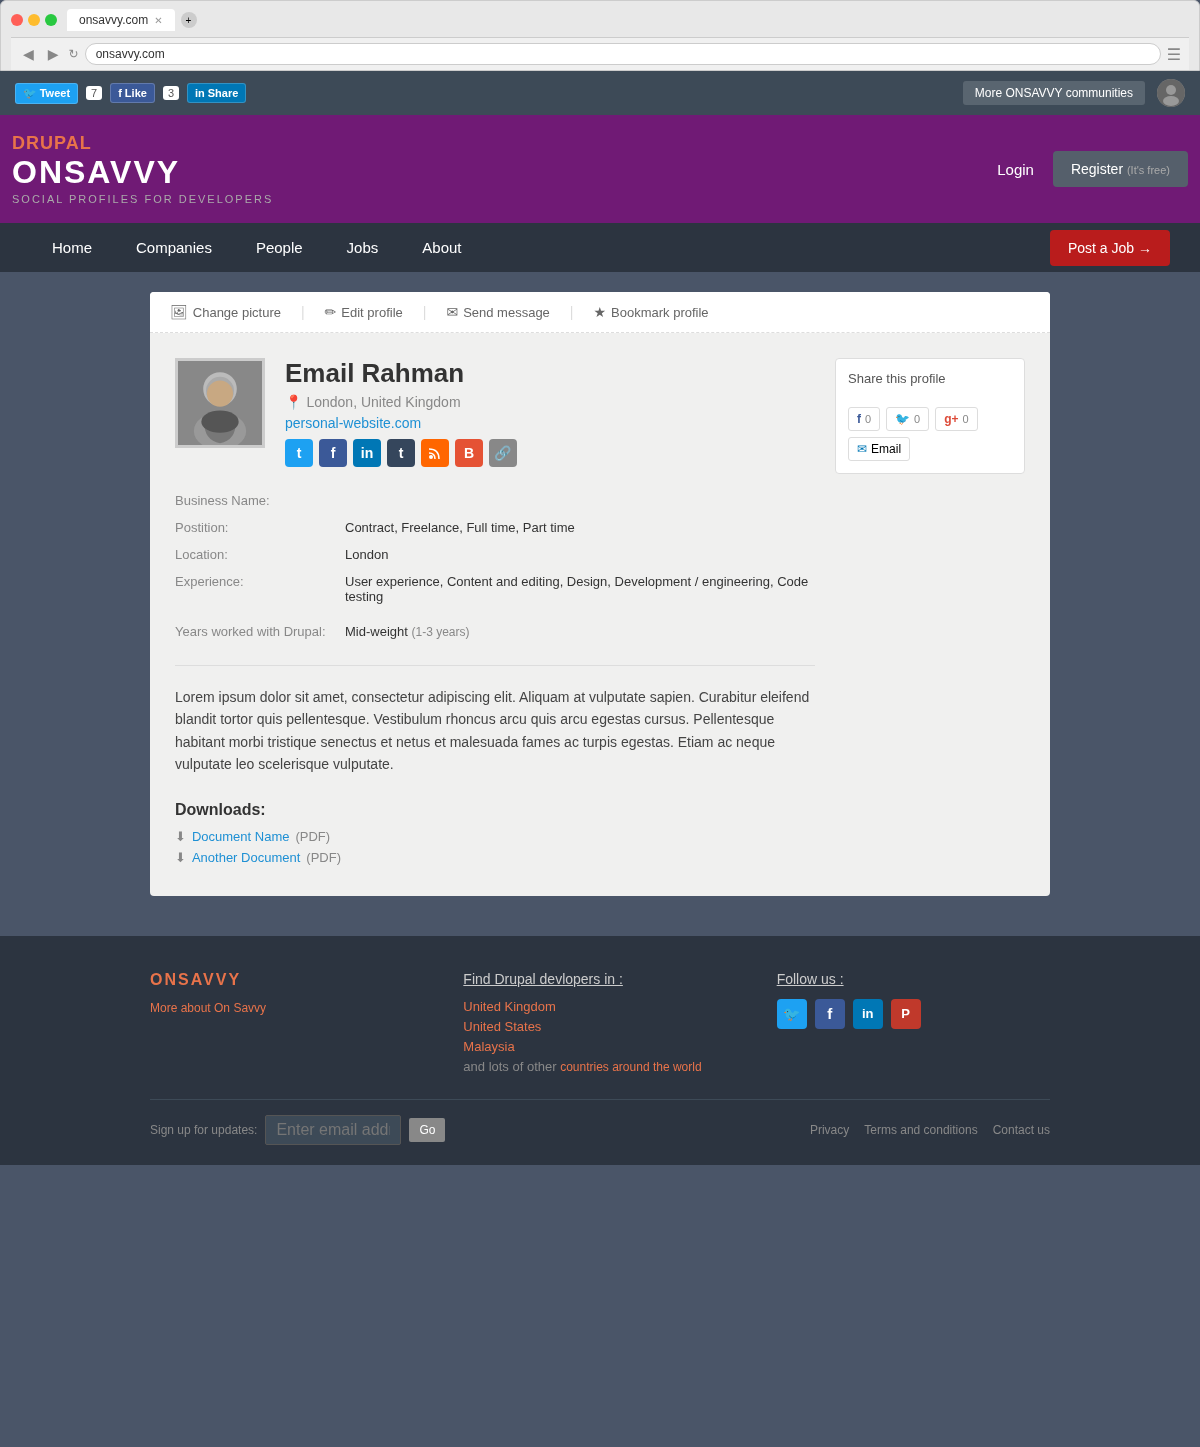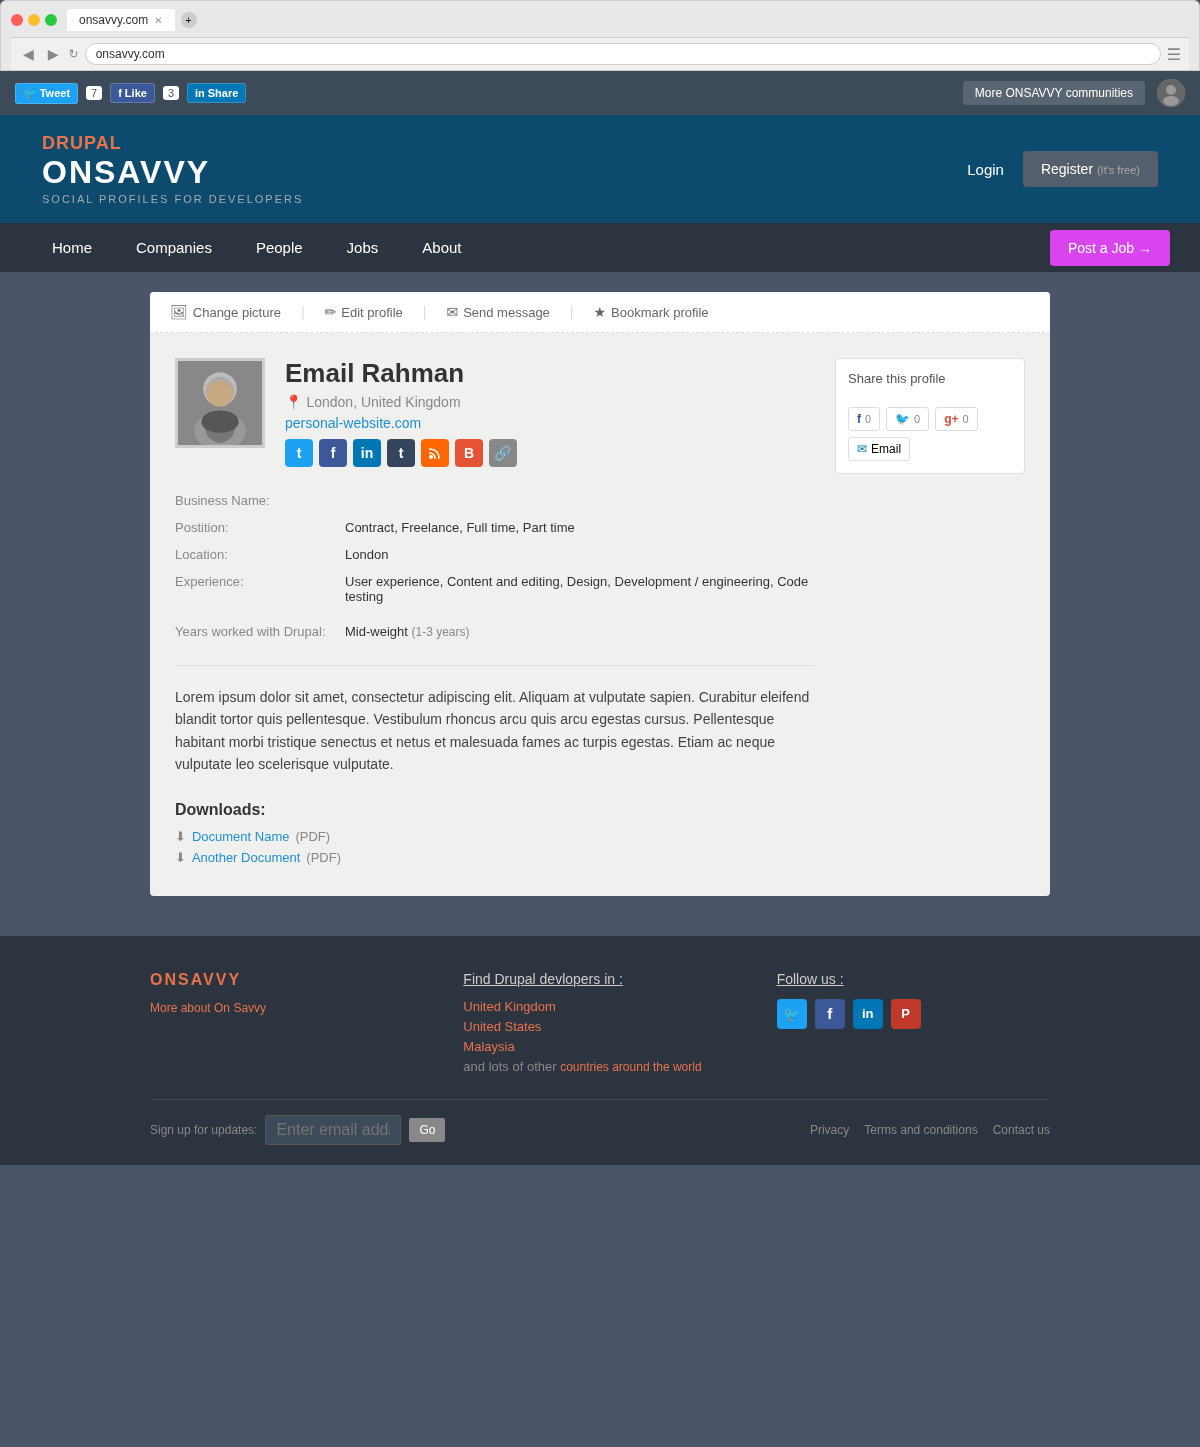--- a/index.html
+++ b/index.html
@@ -78,22 +78,22 @@
       background: rgba(255,255,255,0.15); color: white; border: none; border-radius: 3px;
       padding: 5px 12px; font-size: 12px; cursor: pointer; display: flex; align-items: center; gap: 6px;
     }
     .user-avatar-small {
       width: 28px; height: 28px; border-radius: 50%; background: #888;
       display: inline-block; overflow: hidden;
     }
 
     
     .site-header {
-      background: #0c4a6e;
-      padding: 18px 42px;
+      background: #701a75;
+      padding: 18px 12px;
       display: flex;
       align-items: center;
       justify-content: space-between;
     }
     .logo-area {}
     .logo-drupal { color: #e8734a; font-size: 18px; font-weight: bold; letter-spacing: 1px; }
     .logo-onsavvy { color: #e8734a; font-size: 32px; font-weight: 900; letter-spacing: 2px; }
     .logo-onsavvy span { color: white; }
     .logo-tagline { color: #aaa; font-size: 11px; letter-spacing: 2px; margin-top: 2px; }
     .header-auth { display: flex; align-items: center; gap: 5px; }
@@ -113,21 +113,21 @@
       align-items: center;
       padding: 0 30px;
     }
     .nav-items { display: flex; flex: 1; }
     .nav-item {
       color: white; text-decoration: none; padding: 16px 22px;
       font-size: 15px; font-weight: 500; cursor: pointer;
       display: block;
     }
     .post-job-btn {
-      background: #d946ef; color: white; border: none; border-radius: 4px;
+      background: #b91c1c; color: white; border: none; border-radius: 4px;
       padding: 10px 18px; font-size: 14px; cursor: pointer; margin-left: auto;
       display: flex; align-items: center; gap: 6px;
     }
 
     
     .page-wrapper {
       background: #4a5568;
       padding: 20px 30px 40px;
     }
     .profile-card {

